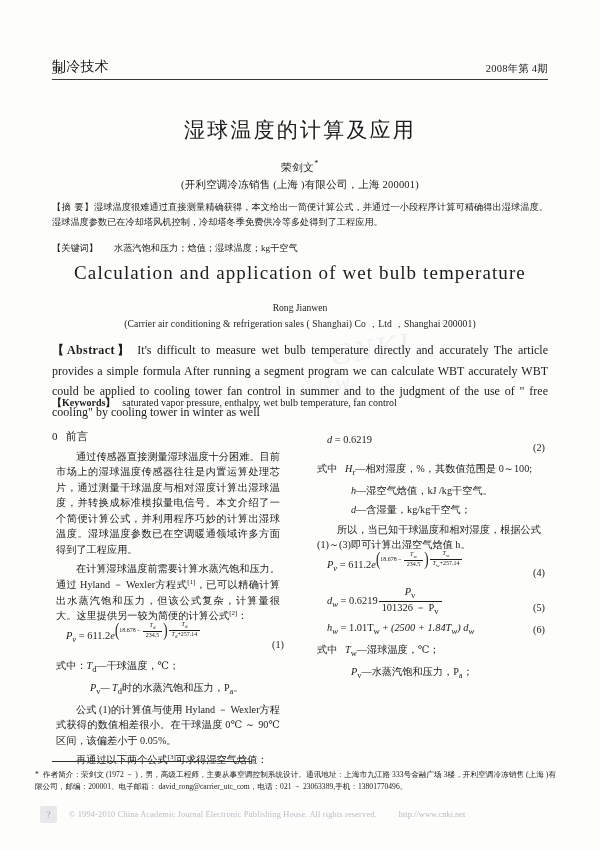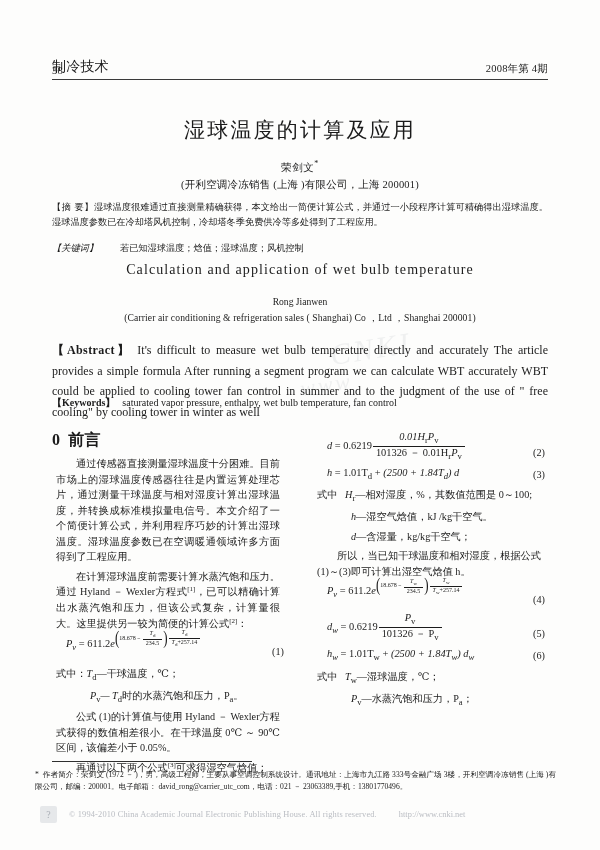--- a/index.html
+++ b/index.html
@@ -89,32 +89,32 @@
   }
   .cn-abs .lbl { letter-spacing: .5px; margin-right: 0; }
   .cn-keys {
     position: absolute;
     left: 52px;
     right: 52px;
     top: 241px;
     font-size: 9.2px;
     line-height: 1.62;
   }
-  .cn-keys .lbl { margin-right: 22px; font-style: italic; }
+  .cn-keys .lbl { margin-right: 16px; }
 
   
   .en-block {
     position: absolute;
     left: 52px;
     right: 52px;
     top: 262px;
     text-align: center;
   }
   .en-title {
-    font-size: 14px;
+    font-size: 19px;
     letter-spacing: 1.1px;
     margin: 0 0 18px 0;
     font-weight: 400;
   }
   .en-author {
     font-size: 9.6px;
     margin: 0 0 5px 0;
   }
   .en-affil {
     font-size: 9.6px;
@@ -150,23 +150,22 @@
     width: 232px;
     font-size: 10.2px;
     line-height: 1.52;
     text-align: justify;
   }
   .col-left  { left: 52px; }
   .col-right { left: 313px; }
 
   .sec-head {
     margin: 0 0 1px 0;
-    font-size: 16px;
+    font-size: 11px;
     letter-spacing: .3px;
-    font-weight: bold;
   }
   .sec-head .num { margin-right: 8px; }
   p.para {
     margin: 4px;
     text-indent: 20px;
   }
   sup.ref { font-size: 7px; vertical-align: super; }
 
   
   .deflist { margin: 0; }
@@ -297,21 +296,21 @@
   <div class="title-block">
     <h1 class="cn-title">湿球温度的计算及应用</h1>
     <p class="cn-author"><span>荣剑文</span><sup>*</sup></p>
     <p class="cn-affil">(开利空调冷冻销售 (上海 )有限公司，上海  200001)</p>
   </div>
 
   <div class="cn-abs">
     <span class="lbl">【摘    要】</span><span>湿球温度很难通过直接测量精确获得，本文给出一简便计算公式，并通过一小段程序计算可精确得出湿球温度。湿球温度参数已在冷却塔风机控制，冷却塔冬季免费供冷等多处得到了工程应用。</span>
   </div>
   <div class="cn-keys">
-    <span class="lbl">【关键词】</span><span>若已知湿球温度；焓值；湿球温度；风机控制</span>
+    <span class="lbl">【关键词】</span><span>水蒸汽饱和压力；焓值；湿球温度；kg干空气</span>
   </div>
 
   <div class="en-block">
     <h2 class="en-title">Calculation and application of wet bulb temperature</h2>
     <p class="en-author">Rong Jianwen</p>
     <p class="en-affil">(Carrier air conditioning &amp; refrigeration sales ( Shanghai)  Co ，Ltd ，Shanghai 200001)</p>
   </div>
 
   <div class="wm wm1">CNKI</div>
   <div class="wm wm2">www</div>
@@ -349,35 +348,25 @@
     <p class="para">公式 (1)的计算值与使用 Hyland － Wexler方程式获得的数值相差很小。在干球温度 0℃ ～ 90℃区间，该偏差小于 0.05%。</p>
     <p class="para"><span>再通过以下两个公式</span><sup class="ref">[3]</sup><span>可求得湿空气焓值：</span></p>
   </div>
 
   <div class="col col-right">
 
     <div class="eq tall">
       <span class="body">
         <span class="ital">d</span>
         <span>=</span>
-        <span>0.6219</span><span class="frac"><span class="num"><span class="ital">0.01H</span><sub>r</sub><span class="ital">P</span><sub>v</sub></span><span class="den"><span>101326 － 0.01H</span><sub>r</sub><span class="ital">P</span><sub>v</sub></span></span>
+        <span>0.6219</span>
       </span>
       <span class="tag">(2)</span>
     </div>
 
-    <div class="eq">
-      <span class="body">
-        <span class="ital">h</span>
-        <span>=</span>
-        <span><span>1.01T</span><sub>d</sub></span>
-        <span>+</span>
-        <span class="ital"><span>(2500 + 1.84T</span><sub>d</sub><span>) d</span></span>
-      </span>
-      <span class="tag">(3)</span>
-    </div>
 
     <div class="deflist">
       <p class="defline ind1"><span>式中</span>&nbsp;&nbsp;&nbsp;<span class="ital">H</span><sub>r</sub><span>—相对湿度，%，其数值范围是 0～100;</span></p>
       <p class="defline ind3"><span class="ital">h</span><span>—湿空气焓值，kJ /kg干空气。</span></p>
       <p class="defline ind3"><span class="ital">d</span><span>—含湿量，kg/kg干空气；</span></p>
     </div>
 
     <p class="para">所以，当已知干球温度和相对湿度，根据公式 (1)～(3)即可计算出湿空气焓值 h。</p>
 
     <div class="eq tall">

